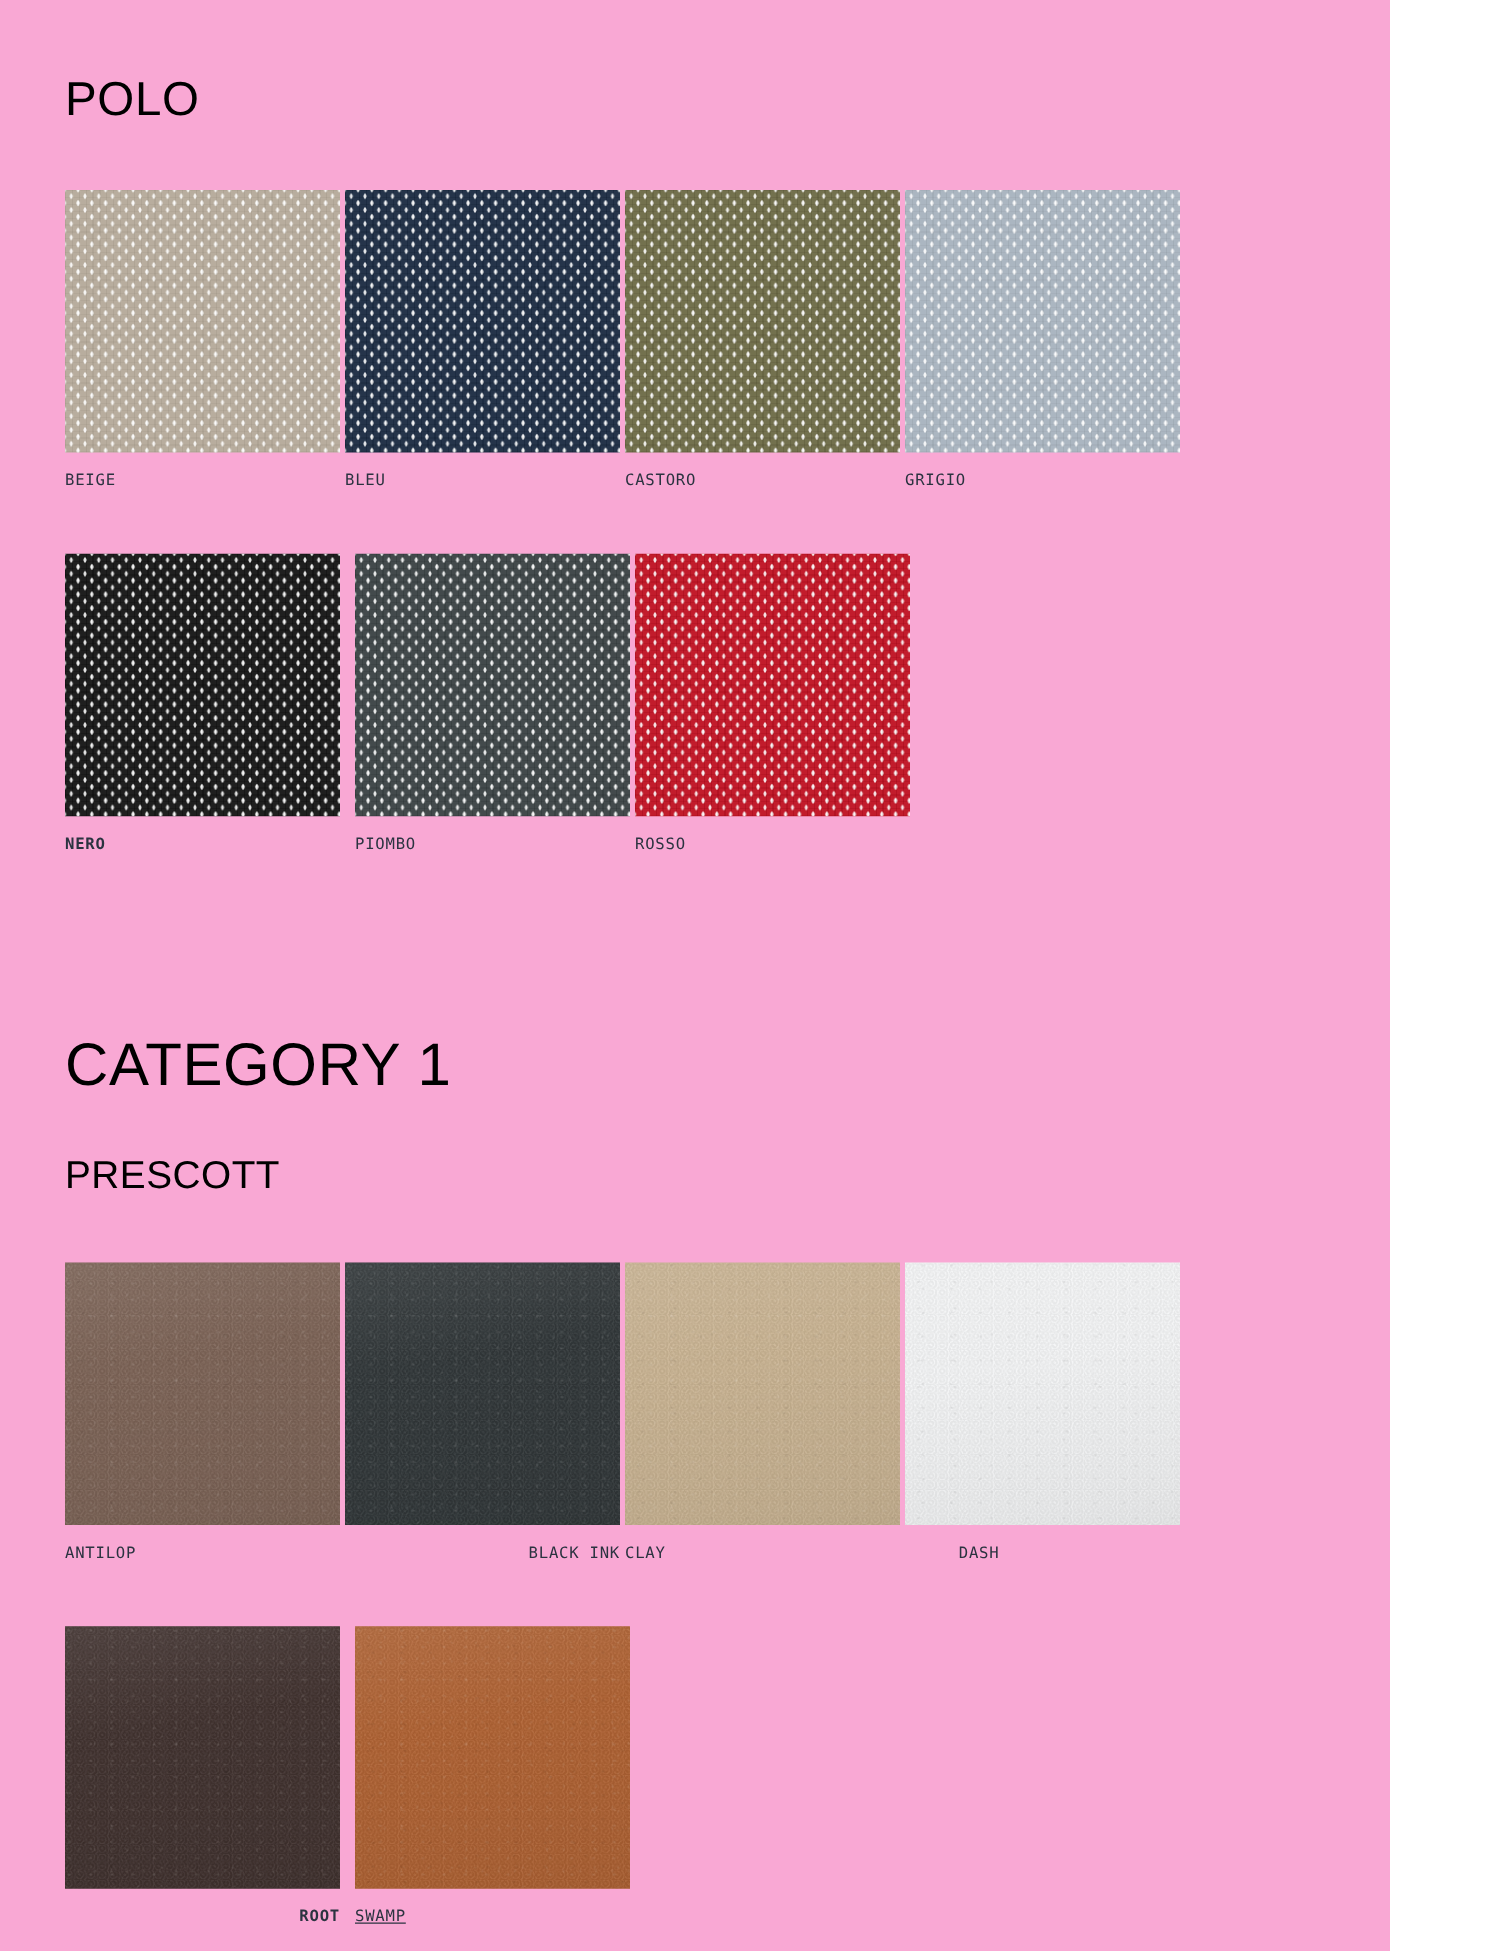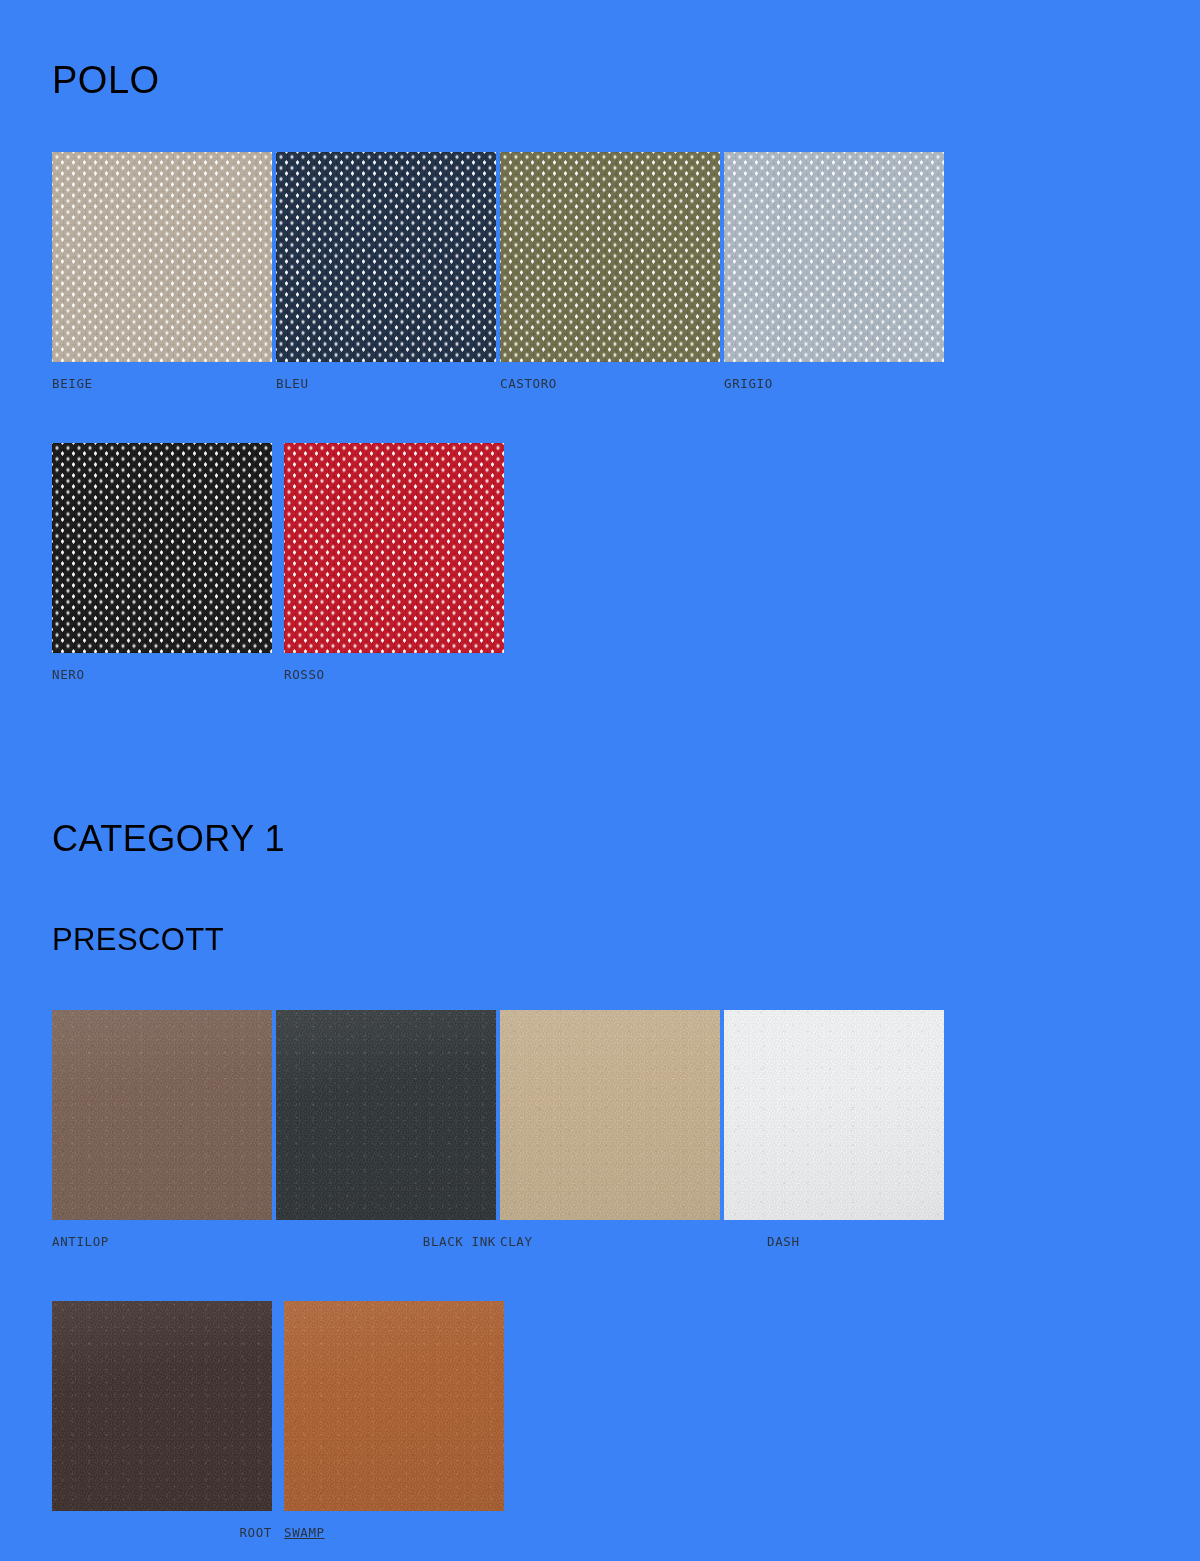--- a/index.html
+++ b/index.html
@@ -12,42 +12,42 @@
     width: 1200px;
     height: 1561px;
     position: relative;
     font-family: "Liberation Sans", sans-serif;
     -webkit-font-smoothing: antialiased;
     overflow: hidden;
   }
 
   .page {
     position: relative;
-    width: 1200px;
+    width: 1112px;
     height: 1561px;
-    background: #3b82f6;
+    background: #f9a8d4;
   }
 
   
   .h-polo {
     position: absolute;
     left: 52px;
     top: 36px;
     font-size: 38px;
     font-weight: 400;
     letter-spacing: 0.5px;
     color: #000000;
     line-height: 1.05;
     white-space: nowrap;
   }
   .h-category {
     position: absolute;
     left: 52px;
     top: 796px;
-    font-size: 36px;
+    font-size: 48px;
     font-weight: 400;
     letter-spacing: 0.5px;
     color: #000000;
     line-height: 1.05;
     white-space: nowrap;
   }
   .h-prescott {
     position: absolute;
     left: 52px;
     top: 898px;
@@ -71,21 +71,21 @@
   #grid-prescott{ top: 1010px; }
 
   .swatch-cell {
     width: 220px;
     margin-right: 4px;
     margin-bottom: 52px;
     position: relative;
   }
   
   .grid .swatch-cell { margin-right: 4px; }
-  .grid .swatch-cell:nth-child(5n) { margin-right: 12px; }
+  .grid .swatch-cell:nth-child(5n) { margin-right: 12px; font-weight: bold; }
 
   .swatch-tile {
     width: 220px;
     height: 210px;
     display: block;
     position: relative;
     overflow: hidden;
     background-color: #cccccc;
   }
 
@@ -214,20 +214,26 @@
         </div>
         <span class="swatch-label" style="color: rgb(43, 51, 64);">GRIGIO</span>
       </div>
       <div class="swatch-cell">
         <div class="swatch-tile tex-mesh" style="background-color: rgb(20, 20, 20);">
           <span class="weave"></span>
         </div>
         <span class="swatch-label" style="color: rgb(43, 51, 64);">NERO</span>
       </div>
       <div class="swatch-cell">
+        <div class="swatch-tile tex-mesh" style="background-color: rgb(58, 66, 68);">
+          <span class="weave"></span>
+        </div>
+        <span class="swatch-label" style="color: rgb(43, 51, 64);">PIOMBO</span>
+      </div>
+      <div class="swatch-cell">
         <div class="swatch-tile tex-mesh" style="background-color: rgb(191, 17, 34);">
           <span class="weave"></span>
         </div>
         <span class="swatch-label" style="color: rgb(43, 51, 64);">ROSSO</span>
       </div>
     </div>
 
   <h1 class="h-category">CATEGORY 1</h1>
 
   <h2 class="h-prescott">PRESCOTT</h2>

